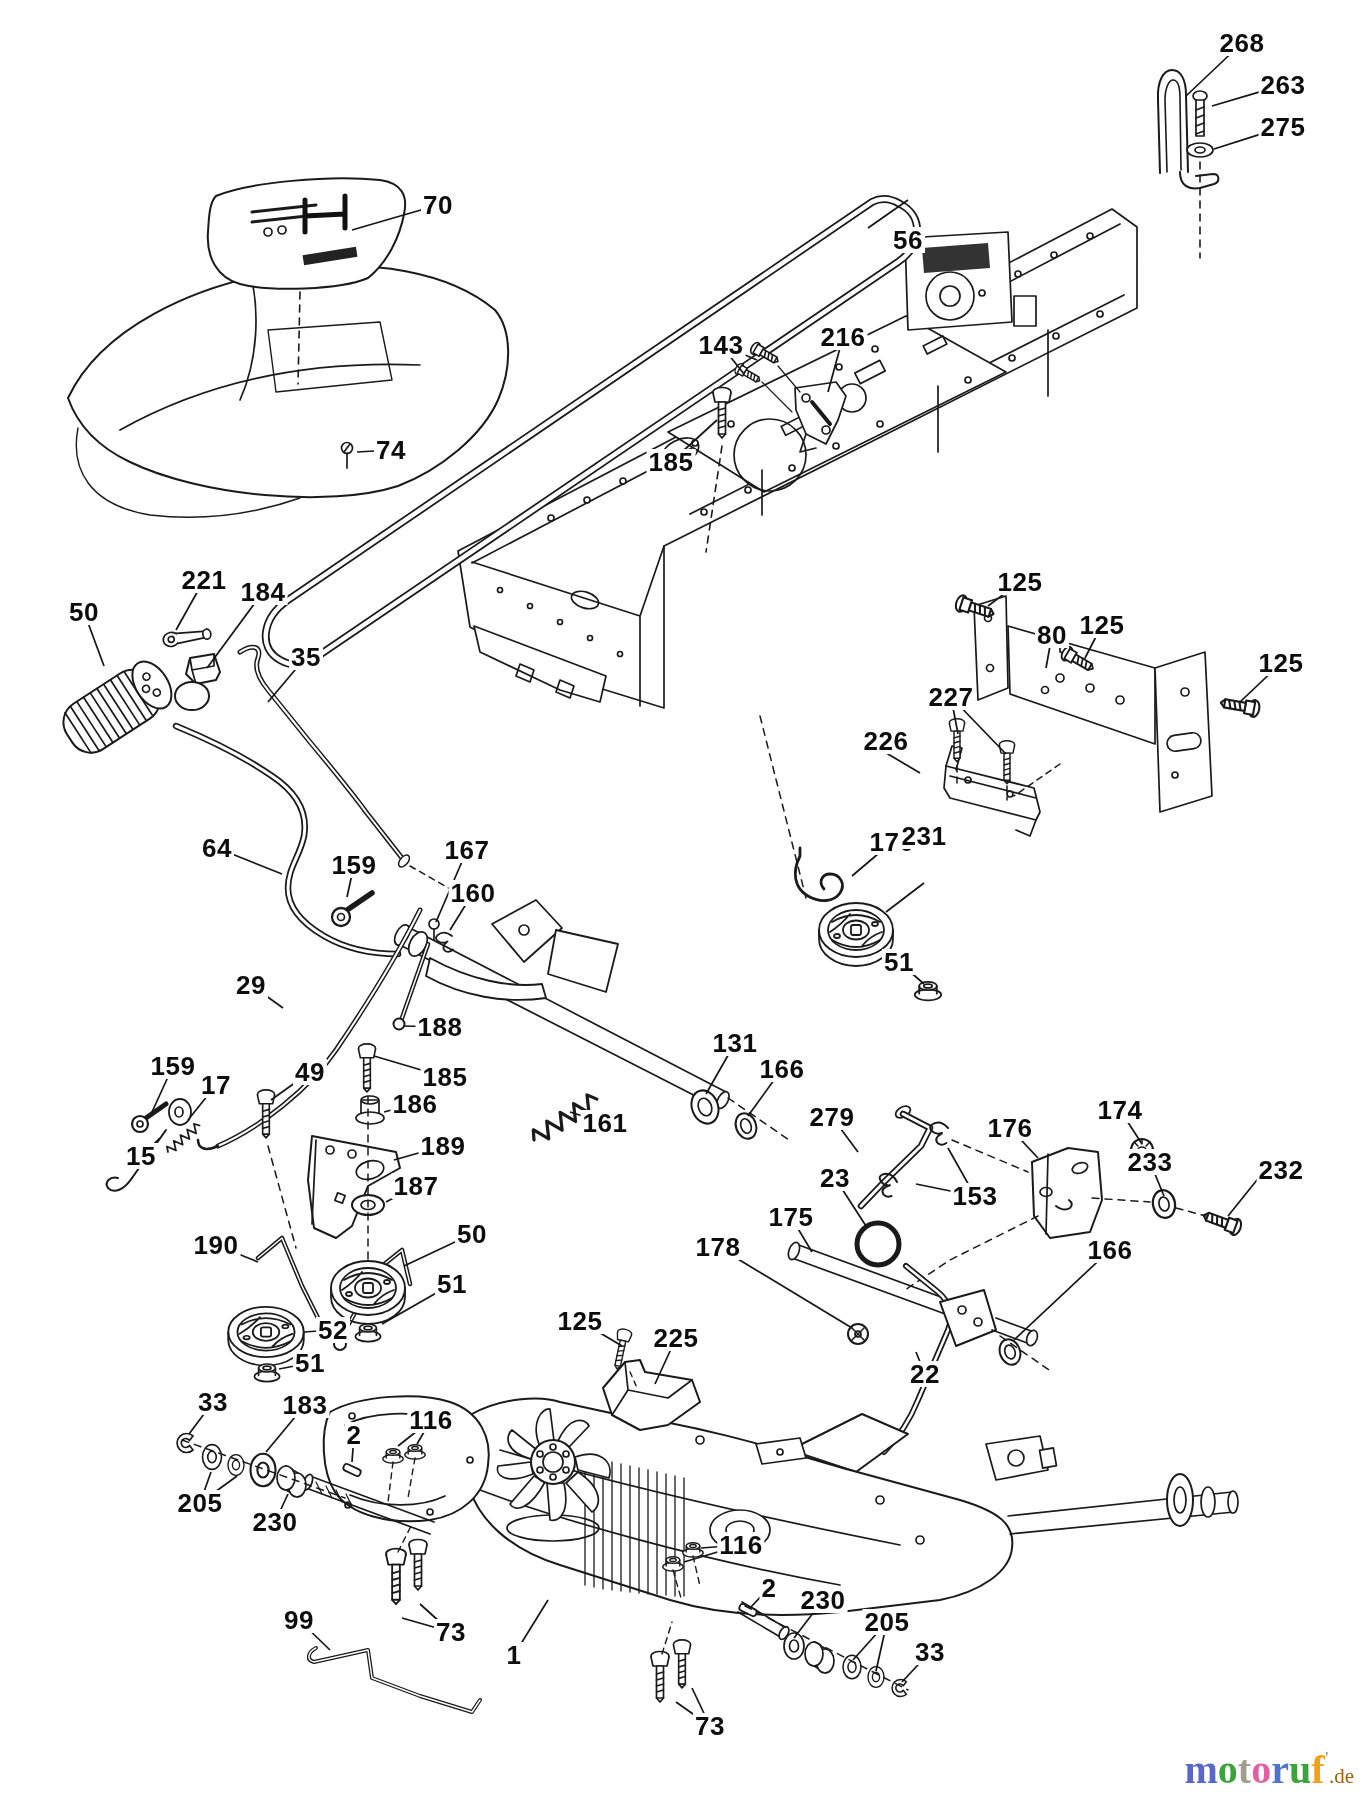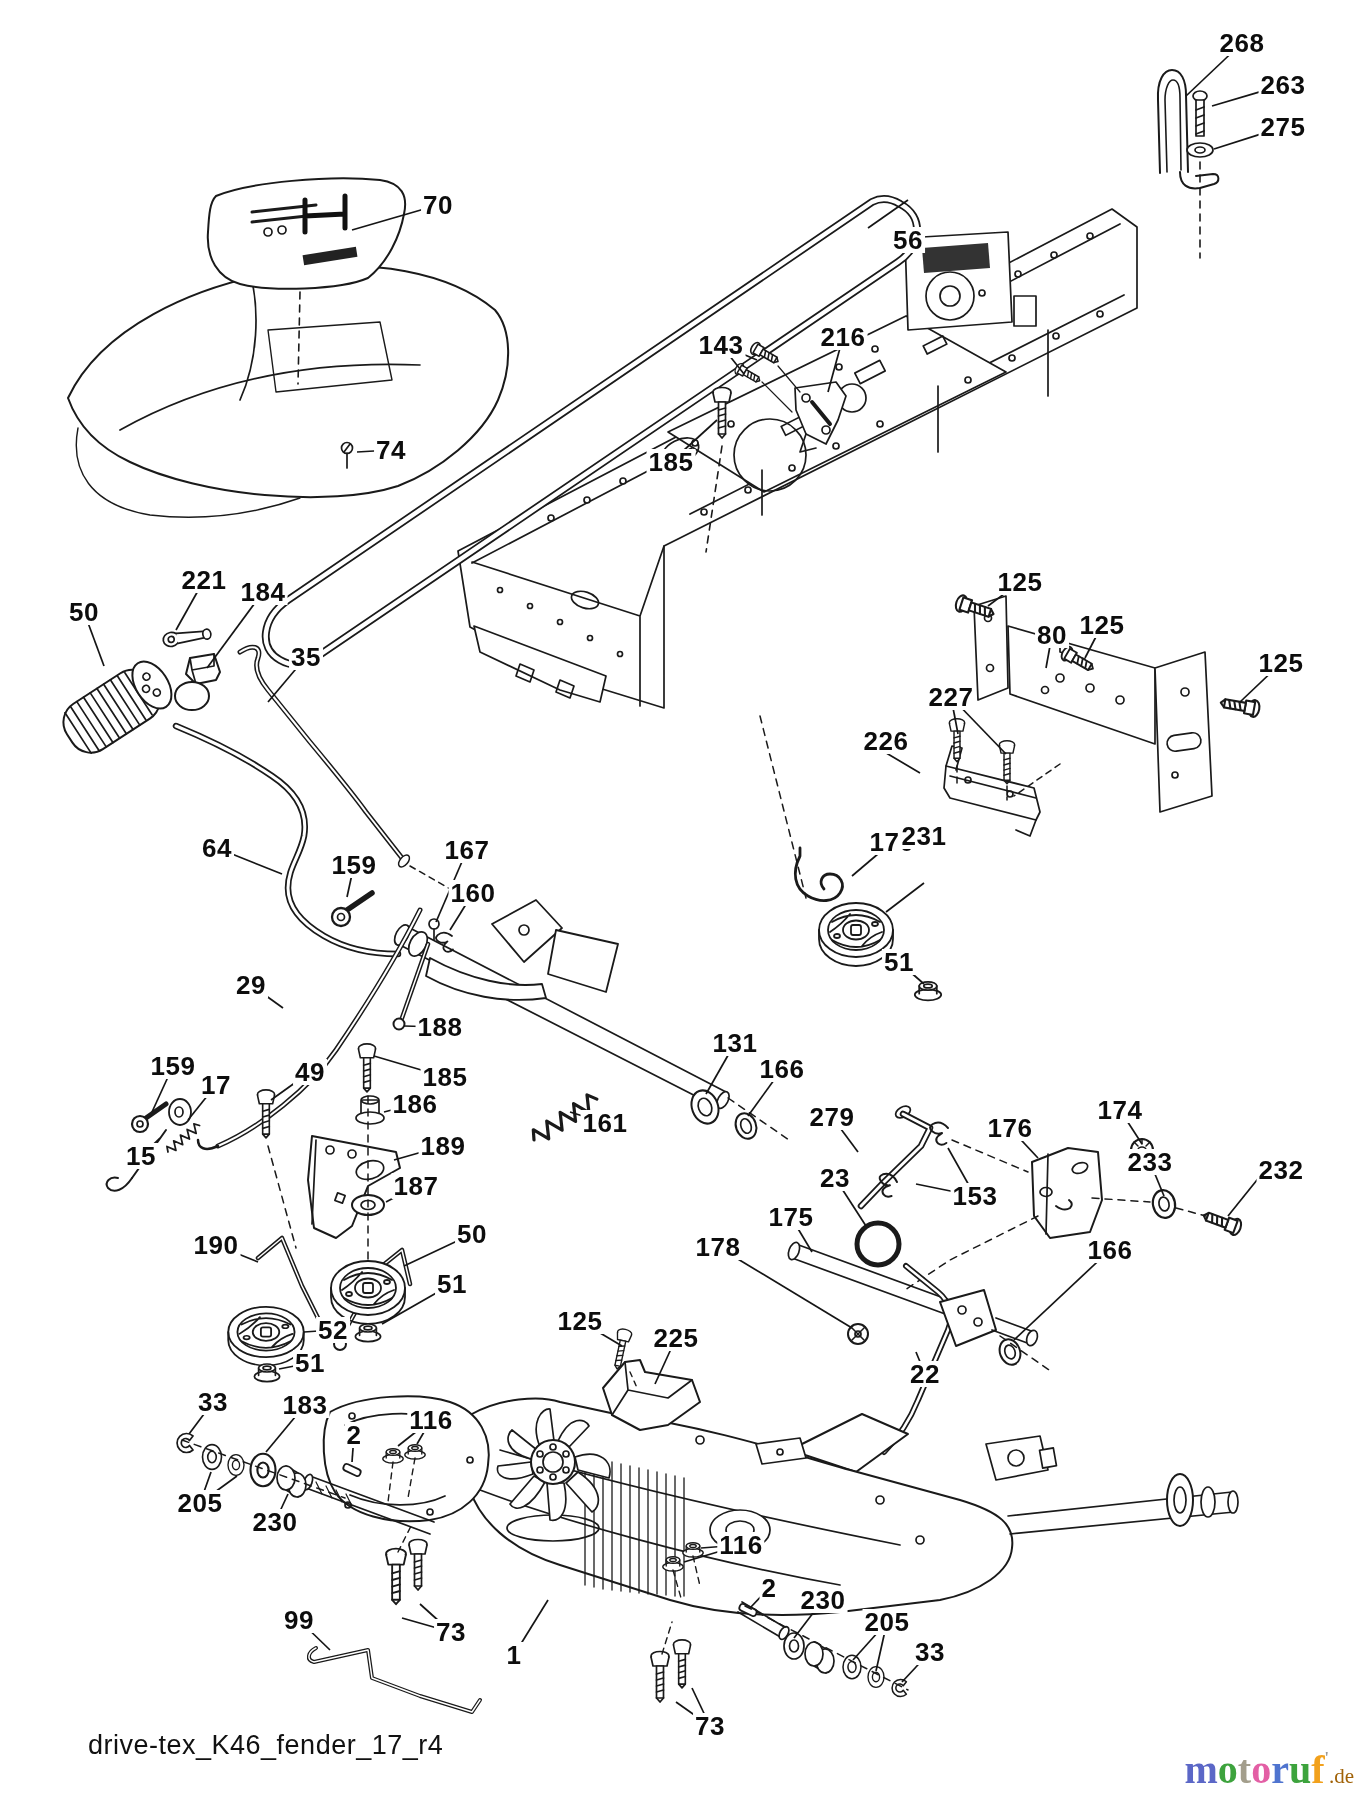--- a/index.html
+++ b/index.html
@@ -587,17 +587,16 @@
       <div class="part-label" style="left: 299px; top: 1620px;">99</div>
       <div class="part-label" style="left: 451px; top: 1632px;">73</div>
       <div class="part-label" style="left: 514px; top: 1655px;">1</div>
       <div class="part-label" style="left: 769px; top: 1588px;">2</div>
       <div class="part-label" style="left: 823px; top: 1600px;">230</div>
       <div class="part-label" style="left: 887px; top: 1622px;">205</div>
       <div class="part-label" style="left: 930px; top: 1652px;">33</div>
       <div class="part-label" style="left: 710px; top: 1726px;">73</div>
     </div>
 
-<div class="filename">drive-tex_K46_fender_17_r4</div>
 
 <div class="watermark"><span id="logo-word"><span style="color: rgb(91, 103, 199);">m</span><span style="color: rgb(61, 163, 61);">o</span><span style="color: rgb(163, 158, 140);">t</span><span style="color: rgb(227, 95, 165);">o</span><span style="color: rgb(79, 116, 207);">r</span><span style="color: rgb(61, 163, 61);">u</span><span style="color: rgb(242, 161, 28);">f</span></span><span class="tm">'</span><span class="suffix">.de</span></div>
 
 </div>
 
 </body></html>

